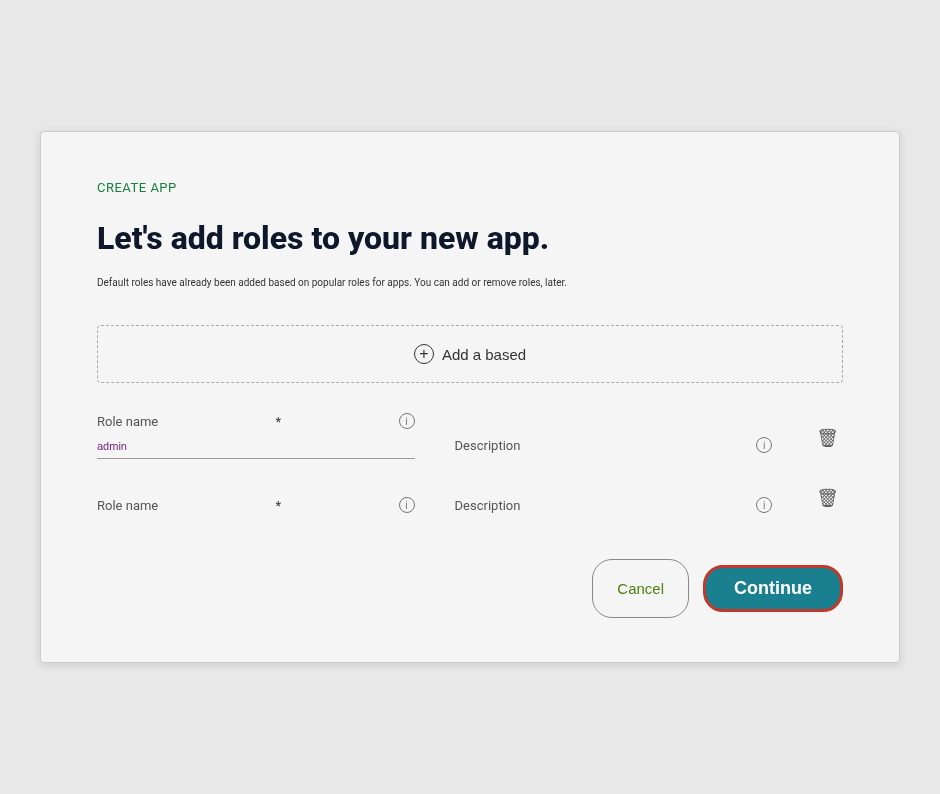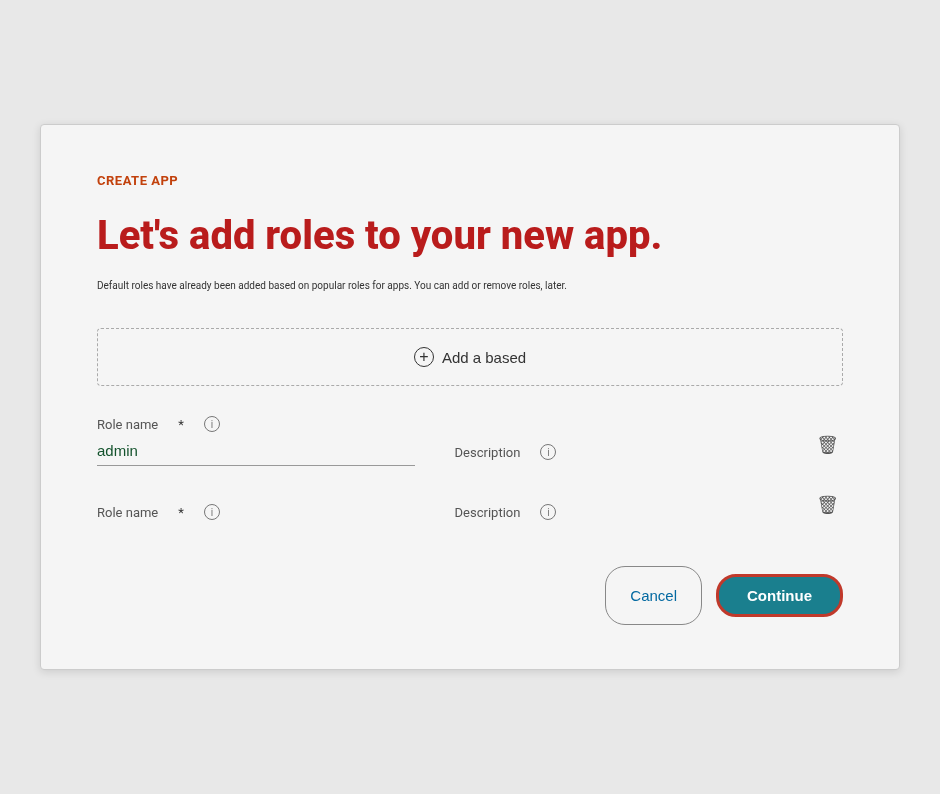--- a/index.html
+++ b/index.html
@@ -20,32 +20,32 @@
     .modal-container {
       background: #f5f5f5;
       border: 1px solid #ccc;
       border-radius: 4px;
       width: 860px;
       padding: 48px 56px 44px 56px;
       box-shadow: 0 2px 8px rgba(0,0,0,0.12);
     }
 
     .create-app-label {
-      color: #c2410c;
+      color: #15803d;
       font-size: 13px;
-      font-weight: 700;
+      font-weight: 400;
       letter-spacing: 0.5px;
       text-transform: uppercase;
       margin-bottom: 24px;
     }
 
     .page-title {
-      font-size: 40px;
+      font-size: 32px;
       font-weight: 800;
-      color: #b91c1c;
+      color: #0f172a;
       margin-bottom: 18px;
       line-height: 1.2;
     }
 
     .page-description {
       font-size: 10px;
       color: #333;
       margin-bottom: 34px;
       line-height: 1.6;
     }
@@ -91,20 +91,21 @@
       flex: 1;
     }
 
     .field-label {
       font-size: 13px;
       color: #555;
       margin-bottom: 6px;
       display: flex;
       align-items: center;
       gap: 20px;
+      justify-content: space-between;
     }
 
     .field-label .required-star {
       color: #333;
       font-size: 13px;
     }
 
     .info-icon {
       width: 16px;
       height: 16px;
@@ -117,22 +118,22 @@
       color: #777;
       cursor: pointer;
       flex-shrink: 0;
     }
 
     .field-input {
       width: 100%;
       border: none;
       border-bottom: 1.5px solid #999;
       background: transparent;
-      font-size: 15px;
-      color: #14532d;
+      font-size: 11px;
+      color: #701a75;
       padding: 4px 0 6px 0;
       outline: none;
     }
 
     .delete-button {
       background: none;
       border: none;
       cursor: pointer;
       padding: 4px;
       color: #555;
@@ -151,30 +152,30 @@
       gap: 14px;
       margin-top: 40px;
     }
 
     .cancel-button {
       background: transparent;
       border: 1.5px solid #888;
       border-radius: 20px;
       padding: 20px 24px;
       font-size: 15px;
-      color: #0369a1;
+      color: #4d7c0f;
       cursor: pointer;
     }
 
     .continue-button {
       background: #1a7f8e;
       border: 3px solid #c0392b;
       border-radius: 20px;
       padding: 10px 28px;
-      font-size: 15px;
+      font-size: 18px;
       color: #fff;
       font-weight: 600;
       cursor: pointer;
     }
   </style>
 </head>
 <body>
 
 <div class="modal-container">
 

